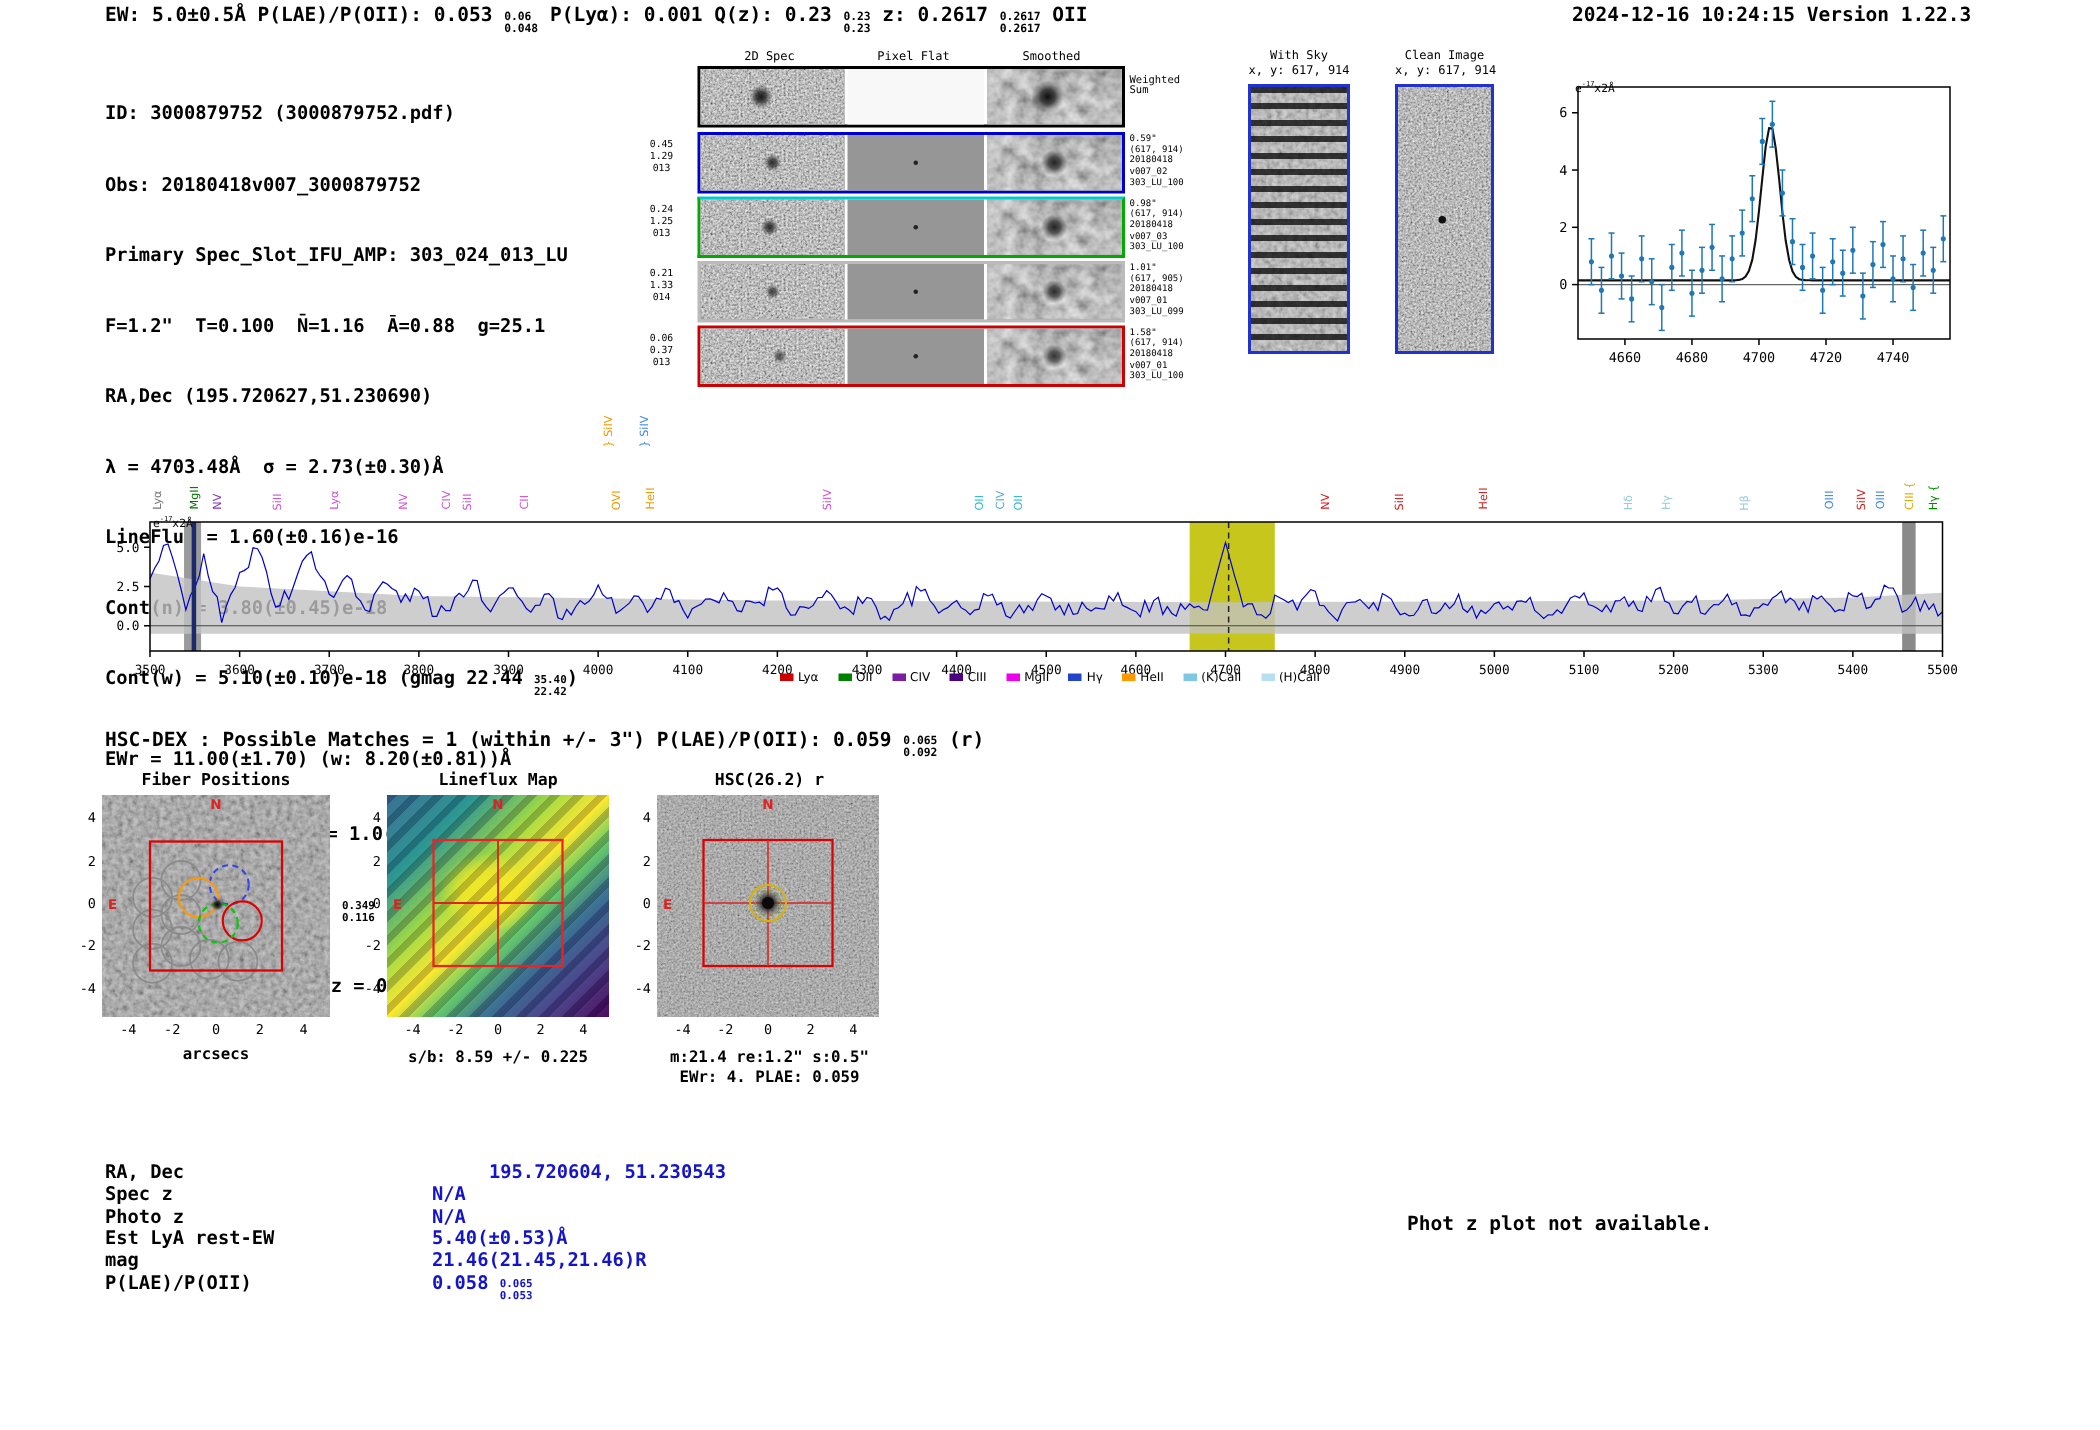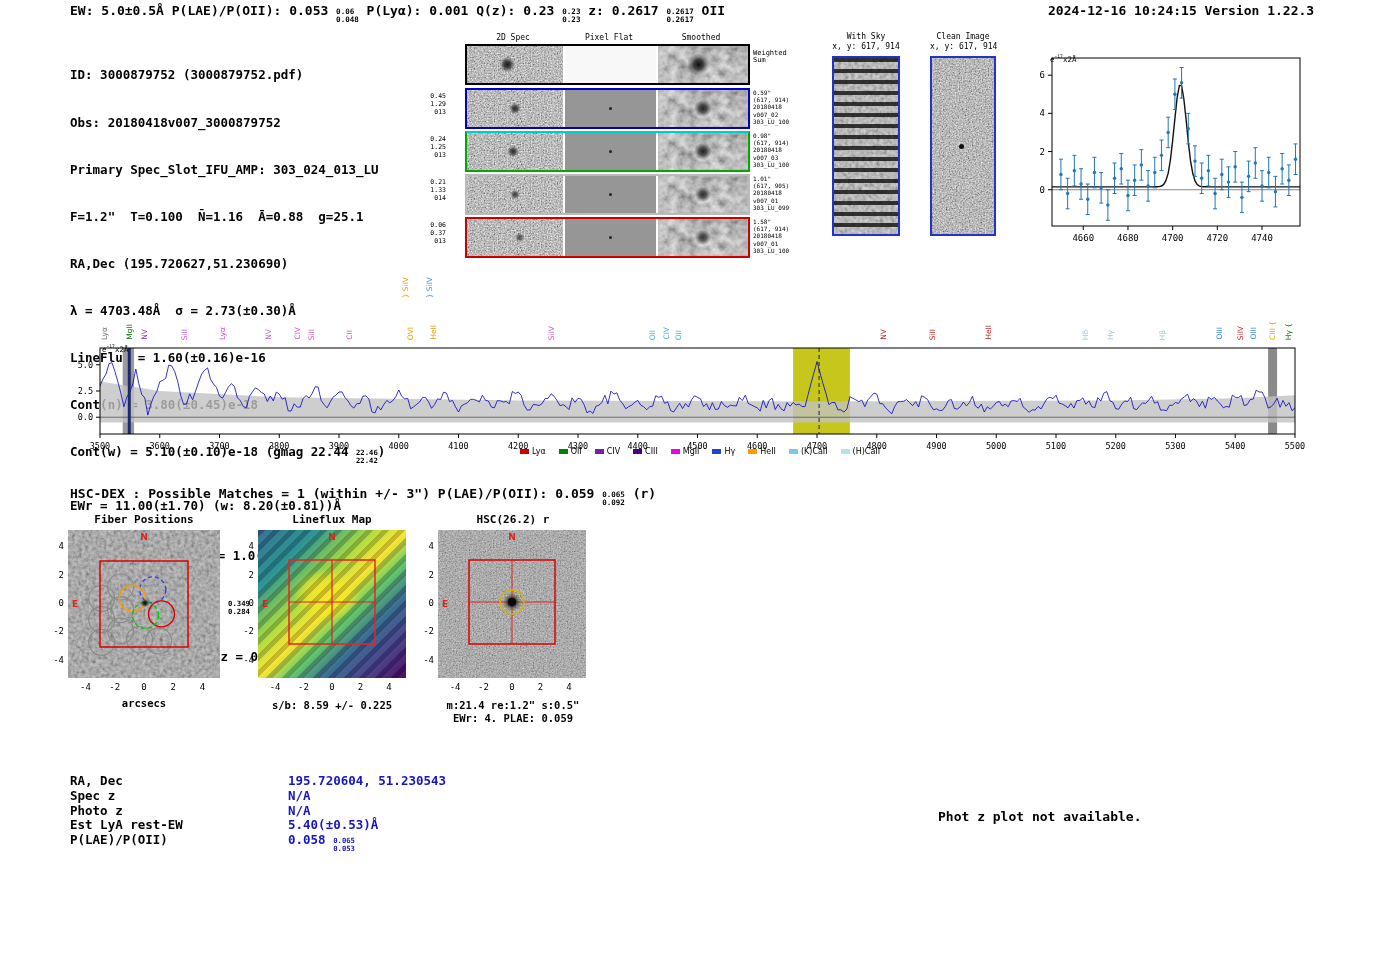--- a/index.html
+++ b/index.html
@@ -14,21 +14,21 @@
   #info{left:70px;top:36px;font-size:12.5px;font-weight:bold;line-height:15.7px;white-space:pre;}
   .col-title{top:33px;font-size:8px;transform:translateX(-50%);white-space:nowrap;}
   .spec-row{position:absolute;left:465px;width:285px;height:41px;border:2px solid #000;display:flex;gap:2px;background:#fff;}
   .cell{position:relative;overflow:hidden;background:#909090;}
   .cell.c1{flex:0 0 96px;}
   .cell.c2{flex:0 0 91px;}
   .cell.c3{flex:1;}
   .cell.flat{background:#969696;}
   .cell.flat::after{content:"";position:absolute;left:50%;top:50%;width:3px;height:3px;margin:-1.5px;background:#222;border-radius:50%;z-index:3;}
   .cell.flat-white{background:#f8f8f8;}
-  .row-left{position:absolute;left:412px;width:34px;text-align:right;font-size:6.5px;line-height:8px;}
+  .row-left{position:absolute;left:424px;width:34px;text-align:center;font-size:6.5px;line-height:8px;}
   .row-right{position:absolute;left:753px;font-size:6px;line-height:7.2px;white-space:nowrap;}
   .sky-title{font-size:8px;text-align:center;white-space:nowrap;}
   .sky-panel{border:2px solid #2233cc;background:#999;overflow:hidden;}
   .stripes::after{content:"";position:absolute;left:0;top:0;right:0;bottom:0;z-index:2;
     background:repeating-linear-gradient(180deg, rgba(12,12,12,0.78) 0px, rgba(12,12,12,0.78) 4px, rgba(225,225,225,0.18) 4px, rgba(225,225,225,0.18) 11px);}
   .img-dot{position:absolute;width:5px;height:5px;border-radius:50%;background:#111;z-index:3;}
   .plot-unit{font-size:7.5px;white-space:nowrap;}
   #line-labels{overflow:visible;}
   .line-label{position:absolute;bottom:2px;writing-mode:vertical-rl;transform:rotate(180deg);font-size:7.5px;font-family:"DejaVu Sans",sans-serif;white-space:nowrap;}
   #spec-legend{display:flex;justify-content:center;align-items:center;gap:13px;}
@@ -115,24 +115,24 @@
 
   <div id="info" class="abs">
     <div>ID: 3000879752 (3000879752.pdf)</div>
     <div>Obs: 20180418v007_3000879752</div>
     <div>Primary Spec_Slot_IFU_AMP: 303_024_013_LU</div>
     <div>F=1.2"  T=0.100  N̄=1.16  Ā=0.88  g=25.1</div>
     <div>RA,Dec (195.720627,51.230690)</div>
     <div>λ = 4703.48Å  σ = 2.73(±0.30)Å</div>
     <div>LineFlux = 1.60(±0.16)e-16</div>
     <div>Cont(n) = 3.80(±0.45)e-18</div>
-    <div>Cont(w) = 5.10(±0.10)e-18 (gmag 22.44 <span class="stk"><span>22.46</span><span>22.42</span></span>)</div>
+    <div>Cont(w) = 5.10(±0.10)e-18 (gmag 22.44 <span class="stk"><span>35.40</span><span>22.42</span></span>)</div>
     <div>EWr = 11.00(±1.70) (w: 8.20(±0.81))Å</div>
     <div>S/N = 8.8(±0.4)  χ<sup>2</sup> = 1.0(±0.2)</div>
-    <div>P(LAE)/P(OII): 0.239 <span class="stk"><span>0.349</span><span>0.284</span></span> (w: 0.118 <span class="stk"><span>0.125</span><span>0.111</span></span>)</div>
+    <div>P(LAE)/P(OII): 0.239 <span class="stk"><span>0.349</span><span>0.116</span></span> (w: 0.118 <span class="stk"><span>0.125</span><span>0.111</span></span>)</div>
     <div>LyA z = 2.8690  OII z = 0.2617</div>
   </div>
 
   <div class="col-title abs" style="left:513px">2D Spec</div>
   <div class="col-title abs" style="left:609px">Pixel Flat</div>
   <div class="col-title abs" style="left:701px">Smoothed</div>
 
   <div class="spec-row" style="top: 44px; border-color: rgb(0, 0, 0);">
     <div class="cell c1">
         <svg width="96" height="37" style="position: absolute; left: 0px; top: 0px;">
@@ -658,33 +658,37 @@
   </div>
 
   <div class="cp-cap abs" style="left:144px;top:697px">arcsecs</div>
   <div class="cp-cap abs" style="left:332px;top:699px">s/b: 8.59 +/- 0.225</div>
   <div class="cp-cap abs" style="left:513px;top:699px">m:21.4 re:1.2" s:0.5"</div>
   <div class="cp-cap abs" style="left:513px;top:712px">EWr: 4. PLAE: 0.059</div>
 
   <div id="match-table" class="abs">
     <div class="tbl-row">
         <span class="tbl-label">RA, Dec</span>
-        <span class="tbl-value" style="color: rgb(21, 21, 200);">195.720604, 51.230543</span>
+        <span class="tbl-value" style="color: rgb(21, 21, 200); margin-left: 38px;">195.720604, 51.230543</span>
       </div>
     <div class="tbl-row">
         <span class="tbl-label">Spec z</span>
         <span class="tbl-value" style="color: rgb(21, 21, 200);">N/A</span>
       </div>
     <div class="tbl-row">
         <span class="tbl-label">Photo z</span>
         <span class="tbl-value" style="color: rgb(21, 21, 200);">N/A</span>
       </div>
     <div class="tbl-row">
         <span class="tbl-label">Est LyA rest-EW</span>
         <span class="tbl-value" style="color: rgb(21, 21, 200);">5.40(±0.53)Å</span>
+      </div>
+    <div class="tbl-row">
+        <span class="tbl-label">mag</span>
+        <span class="tbl-value" style="color: rgb(21, 21, 200);">21.46(21.45,21.46)R</span>
       </div>
     <div class="tbl-row">
         <span class="tbl-label">P(LAE)/P(OII)</span>
         <span class="tbl-value" style="color: rgb(21, 21, 200);">0.058 <span class="stk">
             <span>0.065</span>
             <span>0.053</span>
           </span></span>
       </div>
   </div>
 

